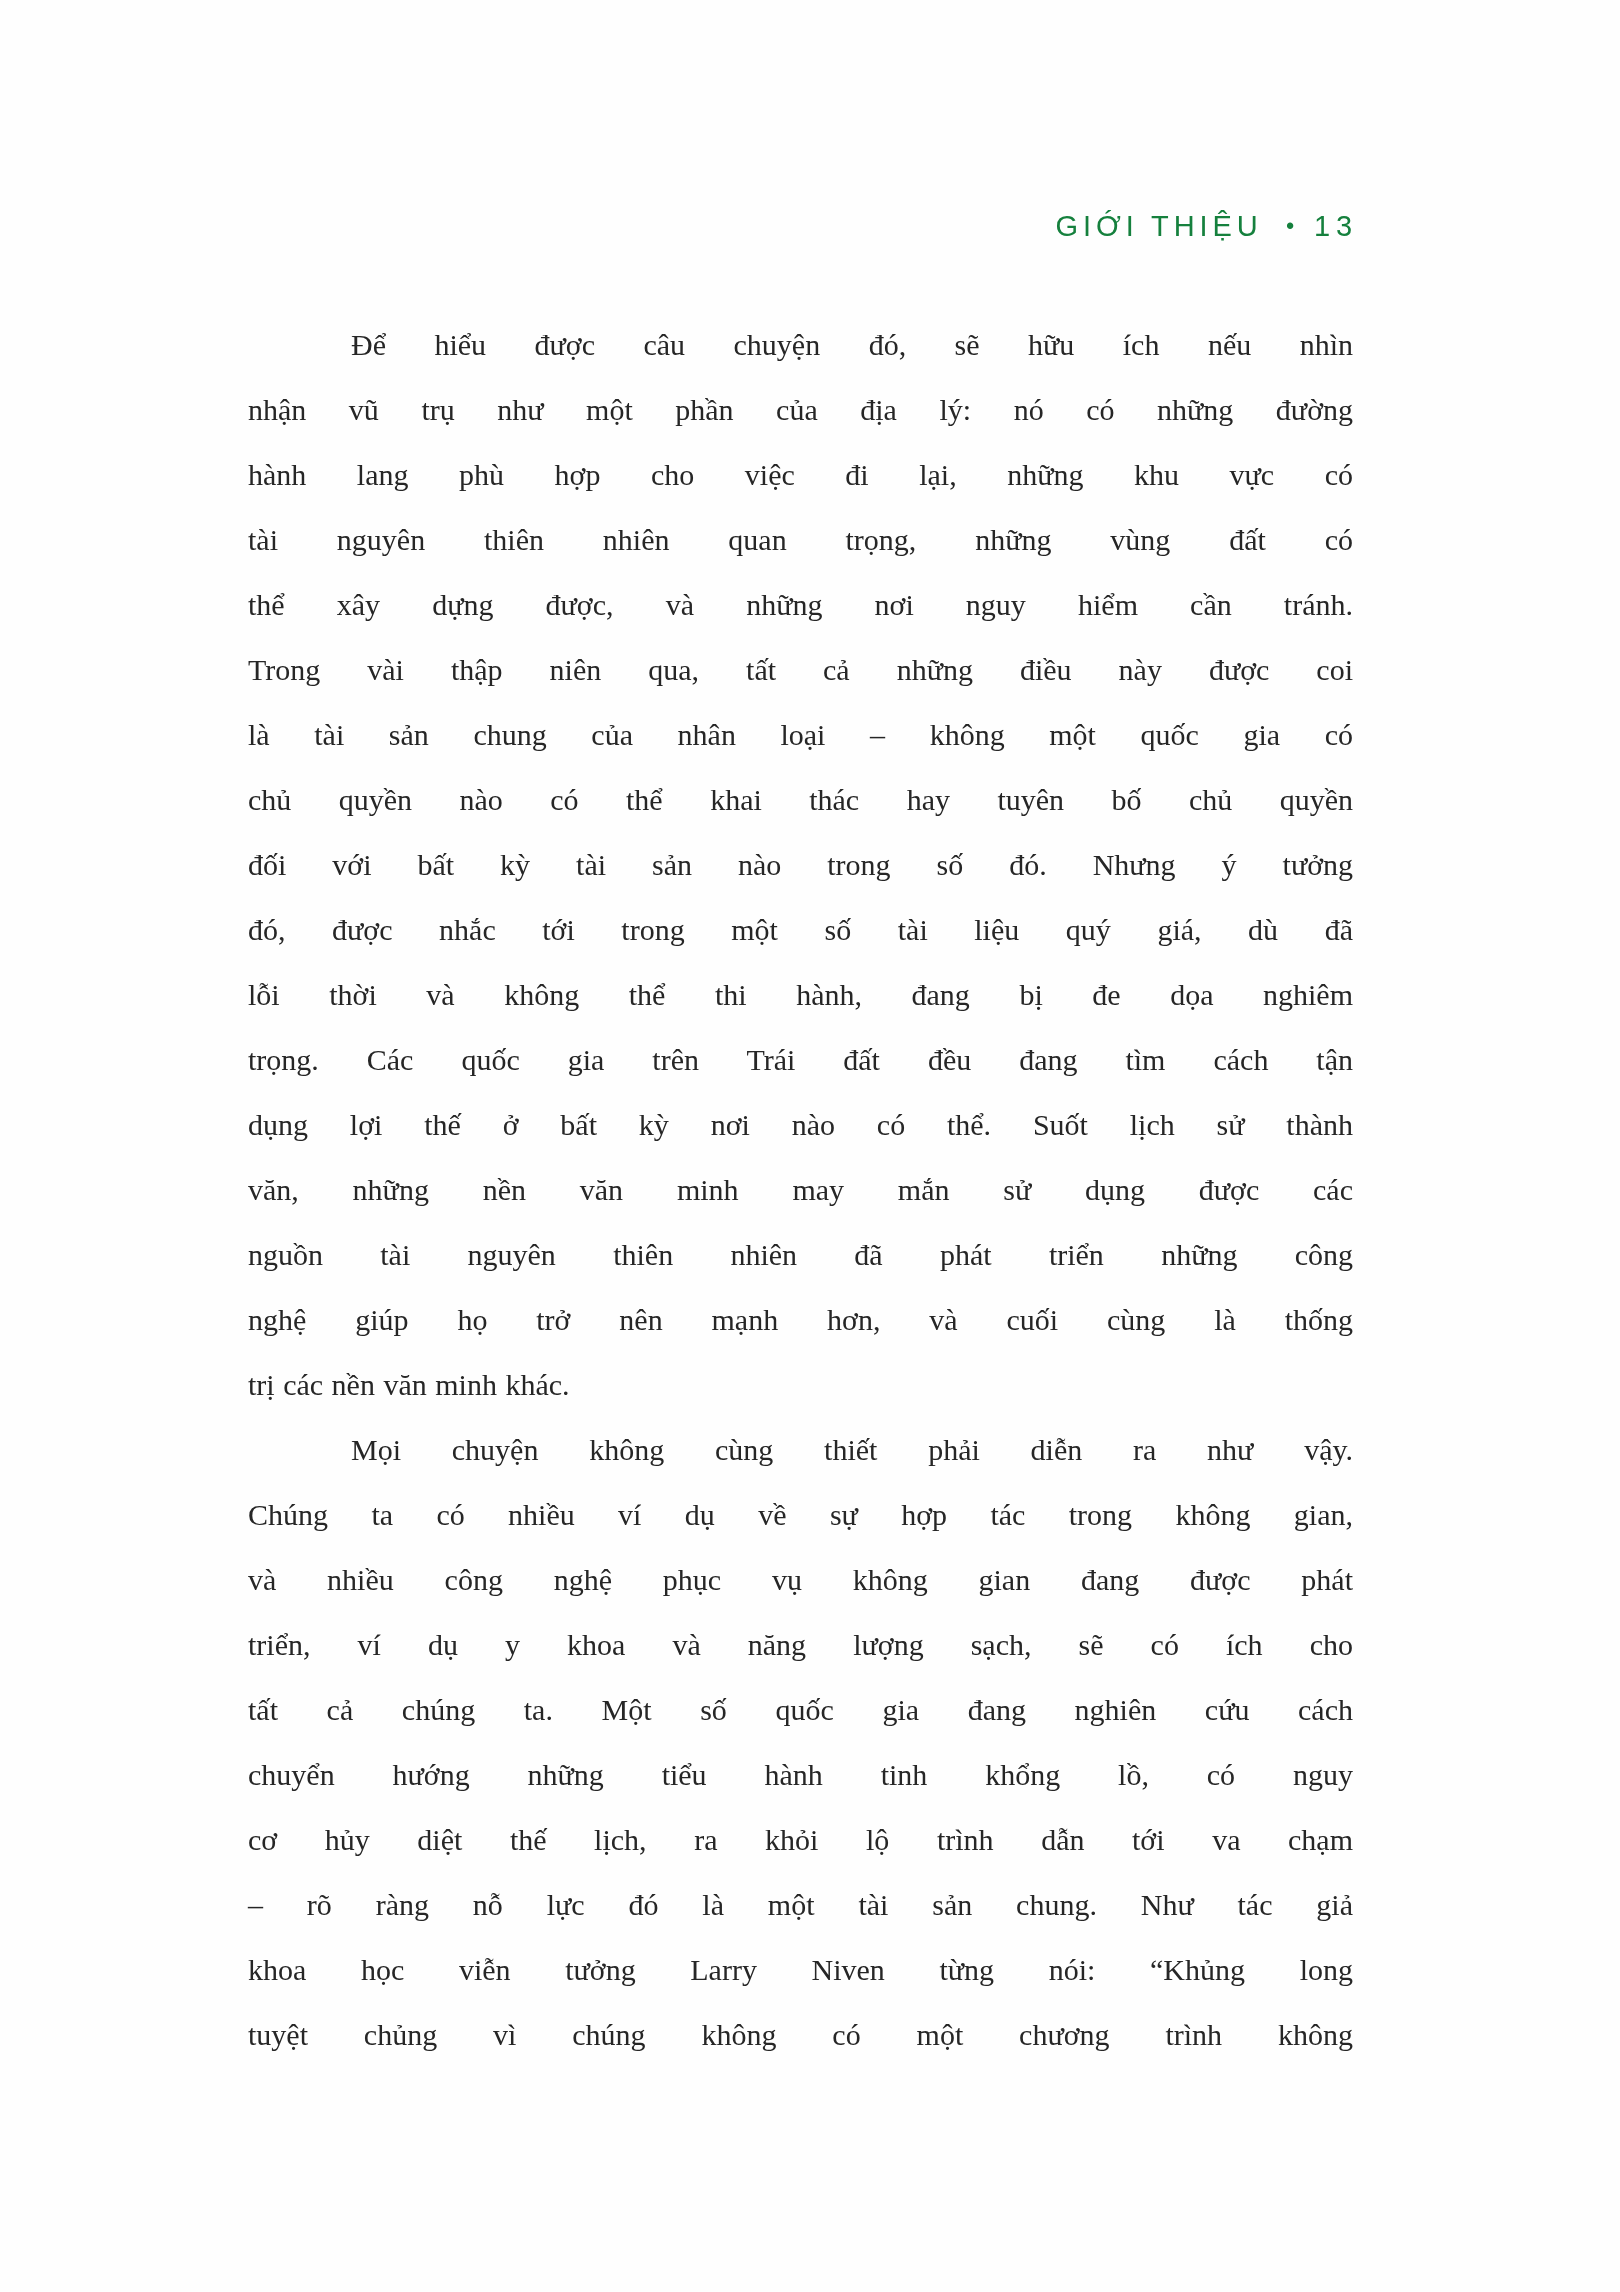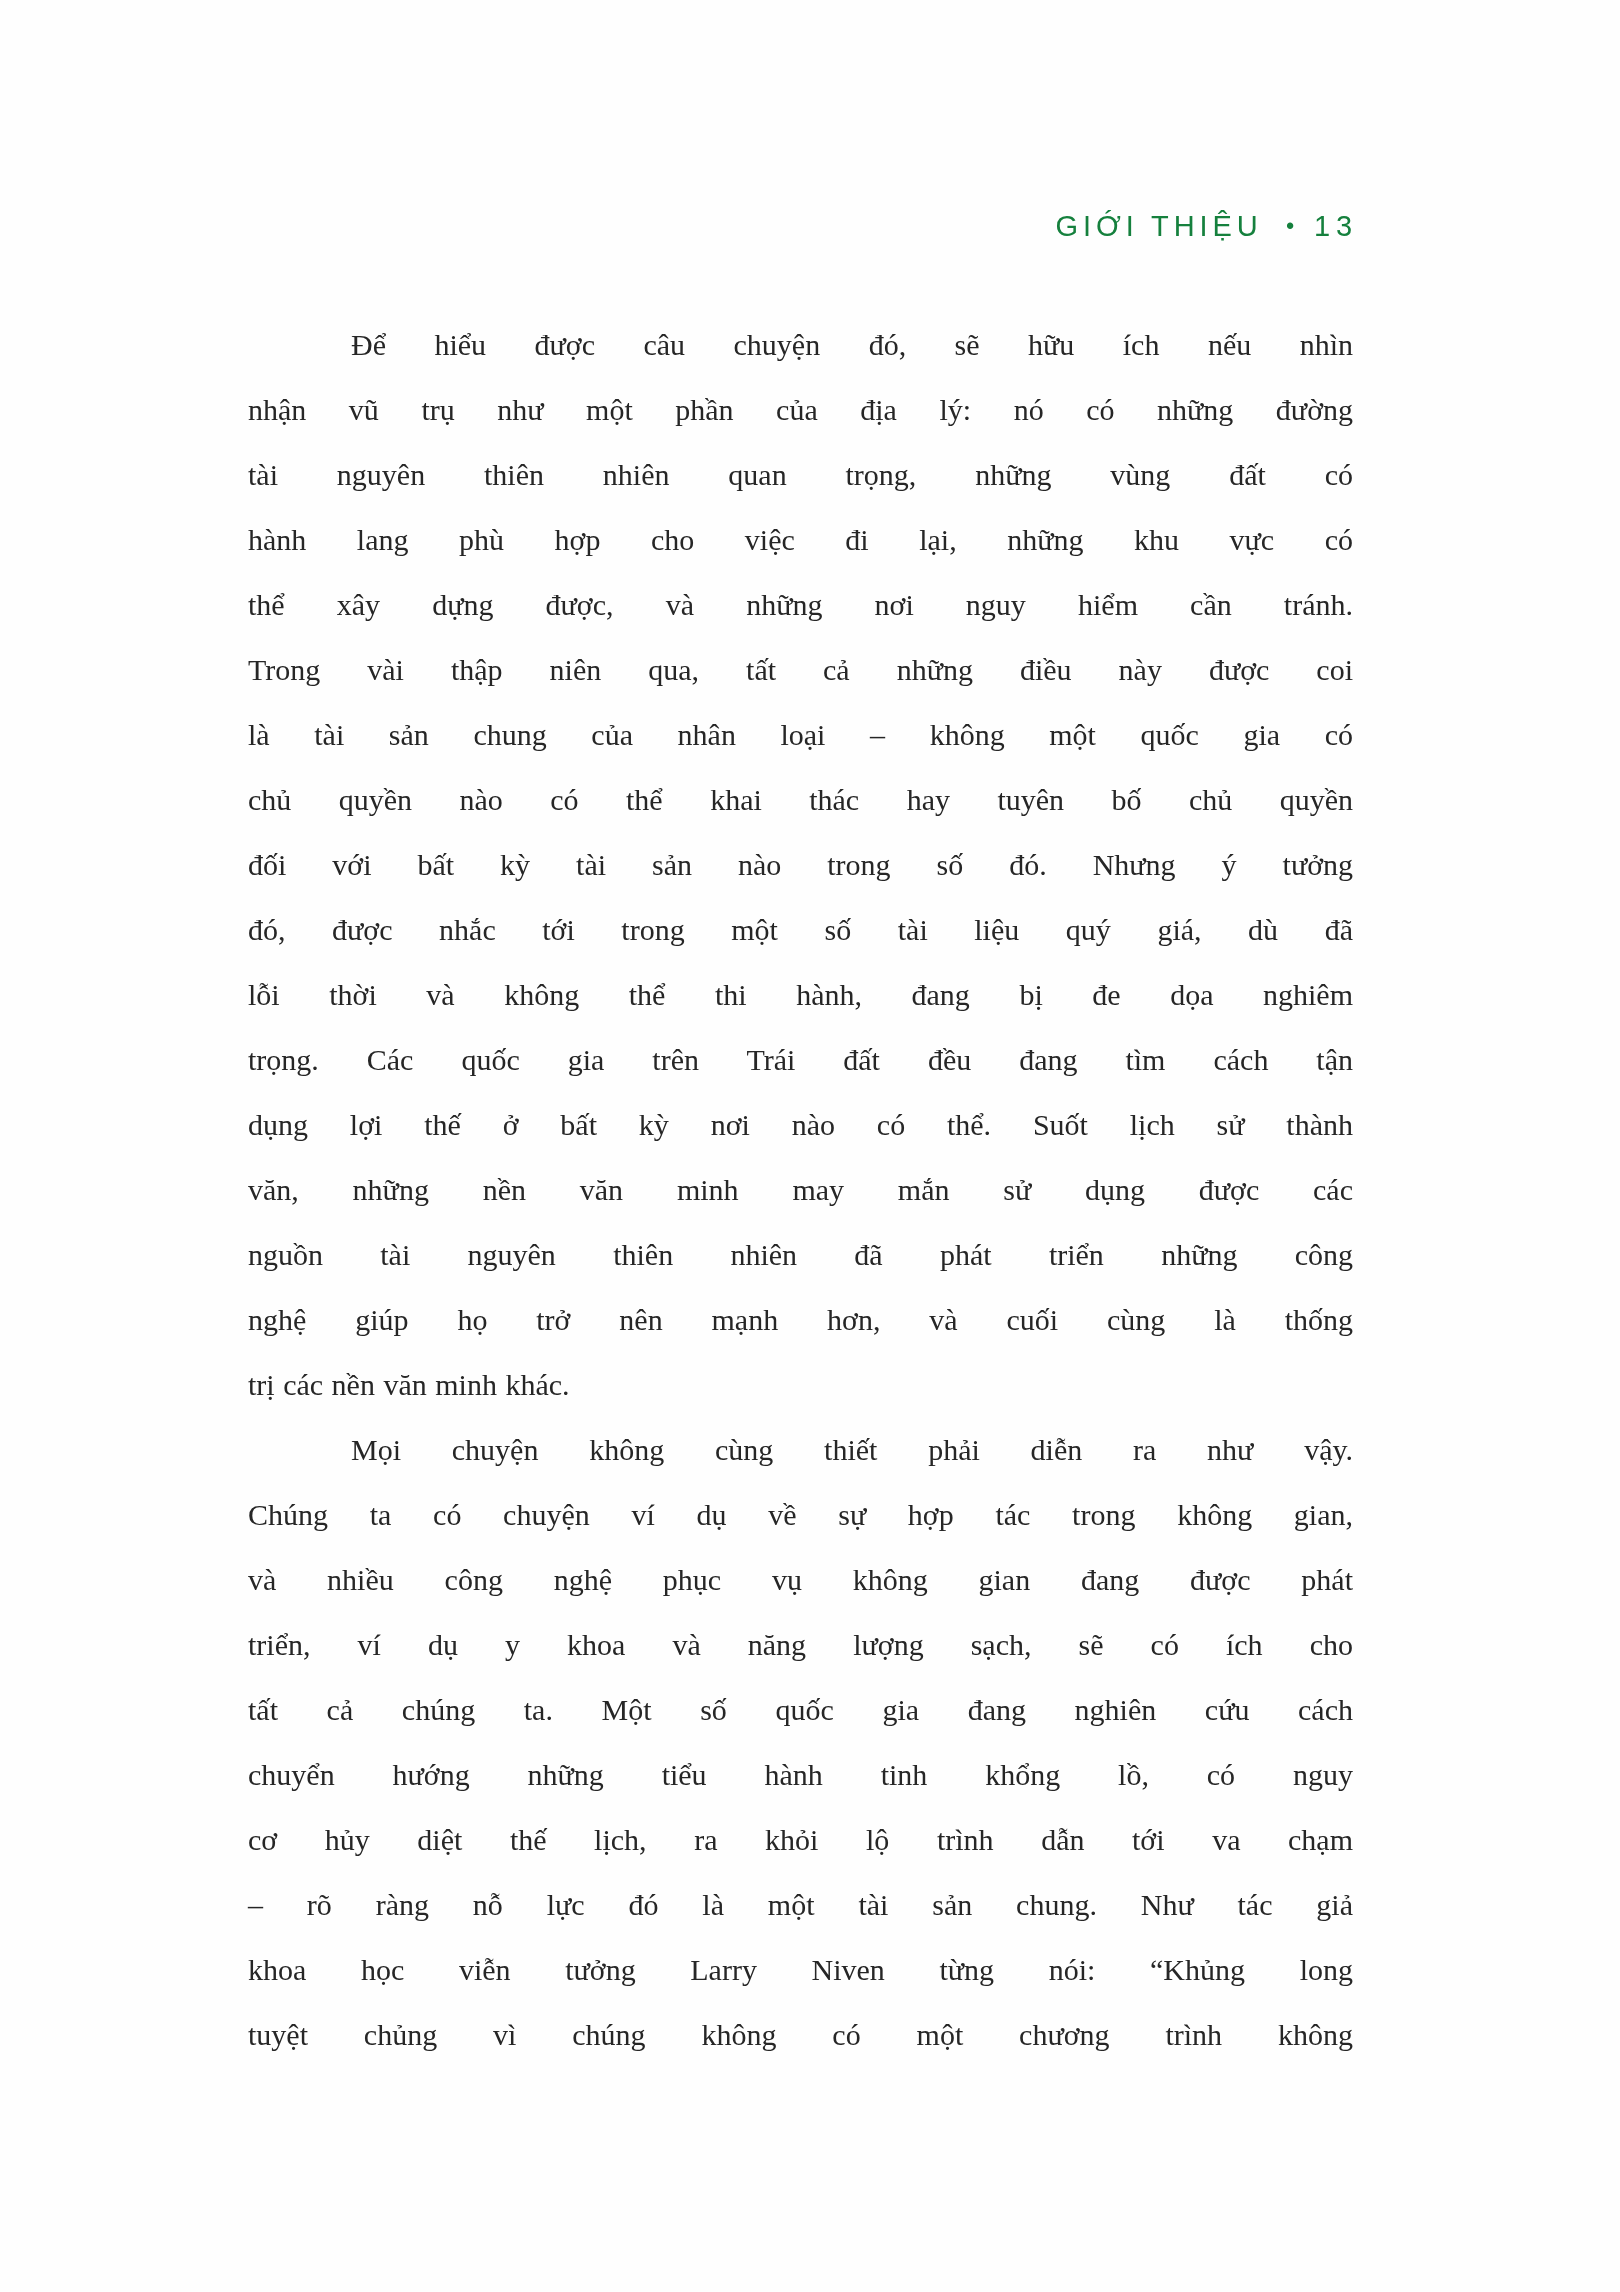--- a/index.html
+++ b/index.html
@@ -67,39 +67,39 @@
 <div class="page">
 
   <div class="running-header">
     <span>GIỚI THIỆU</span><span class="sep">•</span><span class="pagenum">13</span>
   </div>
 
   <div class="body-text" id="body-text">
       <div class="paragraph">
         <div class="line indent">Để hiểu được câu chuyện đó, sẽ hữu ích nếu nhìn</div>
         <div class="line">nhận vũ trụ như một phần của địa lý: nó có những đường</div>
+        <div class="line">hành lang phù hợp cho việc đi lại, những khu vực có</div>
         <div class="line">tài nguyên thiên nhiên quan trọng, những vùng đất có</div>
-        <div class="line">hành lang phù hợp cho việc đi lại, những khu vực có</div>
         <div class="line">thể xây dựng được, và những nơi nguy hiểm cần tránh.</div>
         <div class="line">Trong vài thập niên qua, tất cả những điều này được coi</div>
         <div class="line">là tài sản chung của nhân loại – không một quốc gia có</div>
         <div class="line">chủ quyền nào có thể khai thác hay tuyên bố chủ quyền</div>
         <div class="line">đối với bất kỳ tài sản nào trong số đó. Nhưng ý tưởng</div>
         <div class="line">đó, được nhắc tới trong một số tài liệu quý giá, dù đã</div>
         <div class="line">lỗi thời và không thể thi hành, đang bị đe dọa nghiêm</div>
         <div class="line">trọng. Các quốc gia trên Trái đất đều đang tìm cách tận</div>
         <div class="line">dụng lợi thế ở bất kỳ nơi nào có thể. Suốt lịch sử thành</div>
         <div class="line">văn, những nền văn minh may mắn sử dụng được các</div>
         <div class="line">nguồn tài nguyên thiên nhiên đã phát triển những công</div>
         <div class="line">nghệ giúp họ trở nên mạnh hơn, và cuối cùng là thống</div>
         <div class="line para-end">trị các nền văn minh khác.</div>
       </div>
       <div class="paragraph">
         <div class="line indent">Mọi chuyện không cùng thiết phải diễn ra như vậy.</div>
-        <div class="line">Chúng ta có chuyện ví dụ về sự hợp tác trong không gian,</div>
+        <div class="line">Chúng ta có nhiều ví dụ về sự hợp tác trong không gian,</div>
         <div class="line">và nhiều công nghệ phục vụ không gian đang được phát</div>
         <div class="line">triển, ví dụ y khoa và năng lượng sạch, sẽ có ích cho</div>
         <div class="line">tất cả chúng ta. Một số quốc gia đang nghiên cứu cách</div>
         <div class="line">chuyển hướng những tiểu hành tinh khổng lồ, có nguy</div>
         <div class="line">cơ hủy diệt thế lịch, ra khỏi lộ trình dẫn tới va chạm</div>
         <div class="line">– rõ ràng nỗ lực đó là một tài sản chung. Như tác giả</div>
         <div class="line">khoa học viễn tưởng Larry Niven từng nói: “Khủng long</div>
         <div class="line">tuyệt chủng vì chúng không có một chương trình không</div>
       </div>
     </div>

